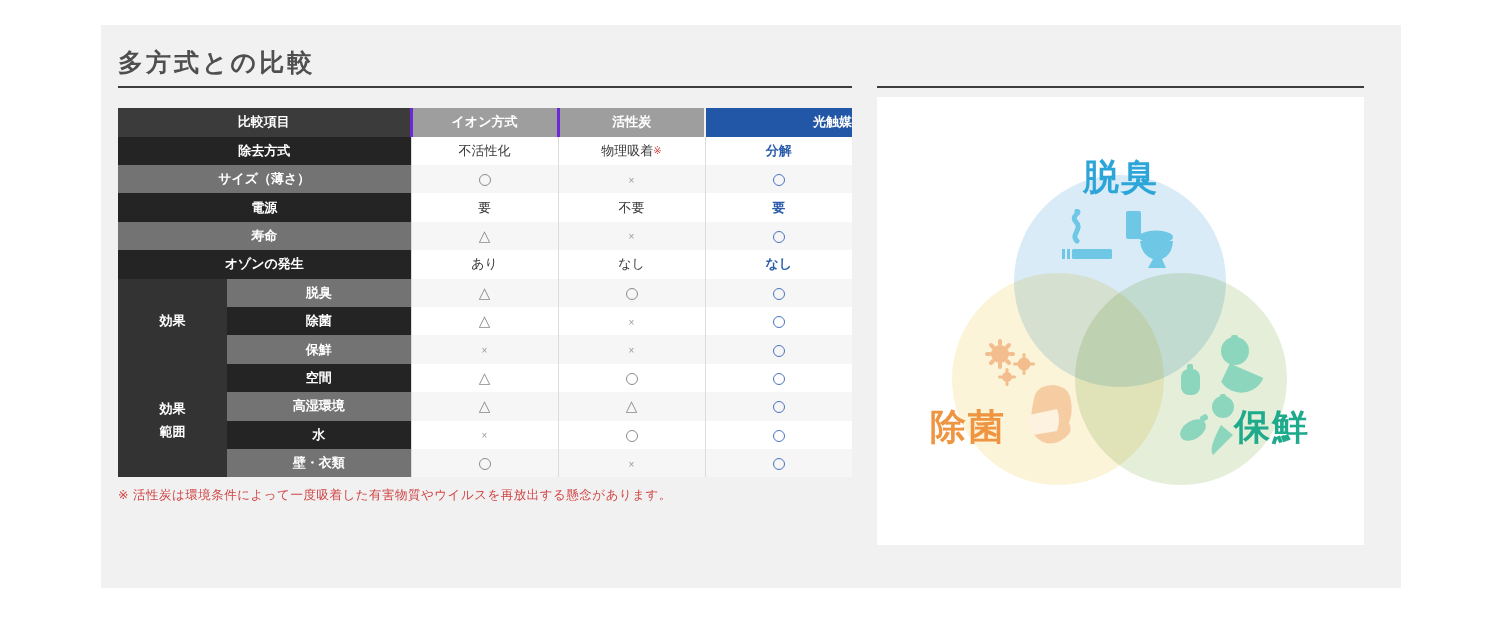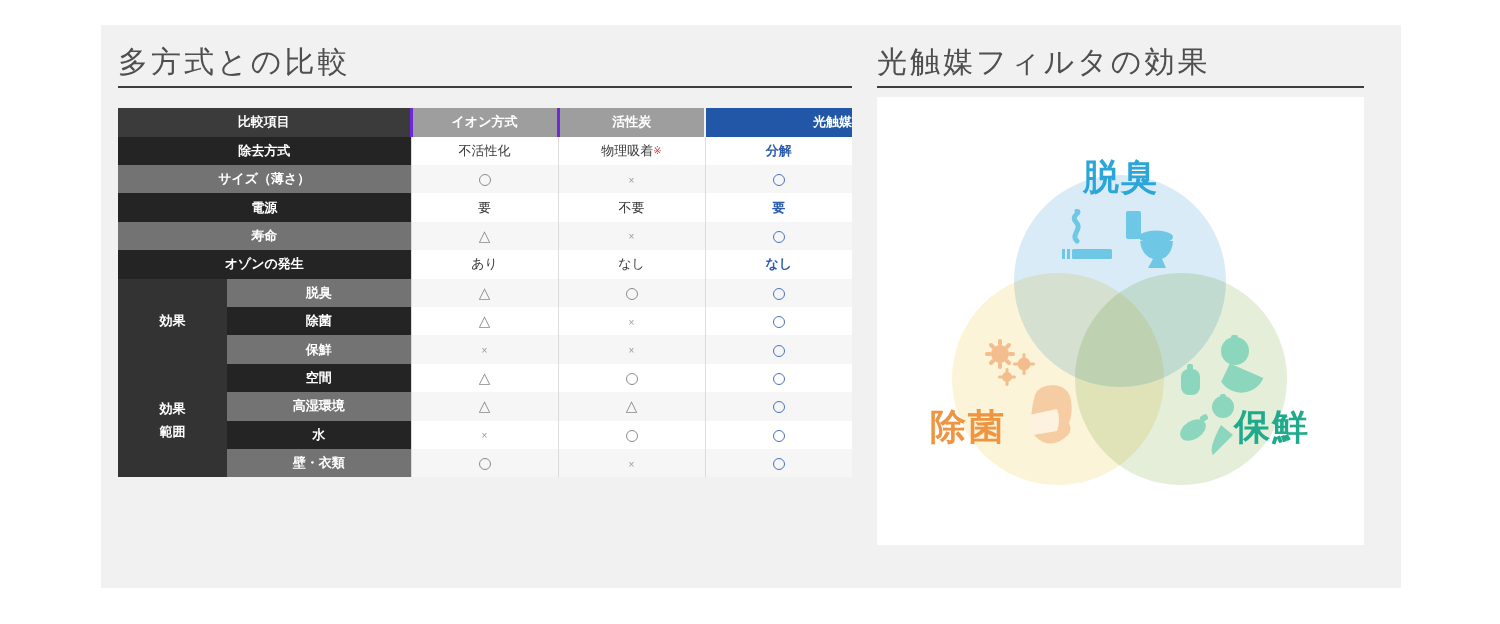--- a/index.html
+++ b/index.html
@@ -1,22 +1,22 @@
 <!DOCTYPE html>
 <html><head>
 <meta charset="utf-8">
 <style>
   * { margin:0; padding:0; box-sizing:border-box; }
   html,body { width:1500px; height:624px; background:#ffffff;
     font-family:"Liberation Sans","DejaVu Sans",sans-serif; overflow:hidden; }
   .panel { position:absolute; left:101px; top:25px; width:1300px; height:563px; background:#f1f1f1; }
 
   
-  .section-title { position:absolute; top:20px; font-size:30px; line-height:34px;
-    color:#4f4f4f; letter-spacing:3px; font-weight:400; }
+  .section-title { position:absolute; top:20px; font-size:25px; line-height:34px;
+    color:#4f4f4f; letter-spacing:3px; font-weight:700; }
   .title-rule { position:absolute; top:61px; height:2px; background:#3d3d3d; }
 
   
   .cmp-table { position:absolute; left:17px; top:83px; width:734px;
     border-collapse:collapse; table-layout:fixed; font-size:13px; }
   .cmp-table th, .cmp-table td { height:28.4px; text-align:center; vertical-align:middle; padding:0; }
   .cmp-table thead th { height:28.6px; color:#ffffff; font-weight:bold;margin-top:12px; }
   th.h-label { background:#3b3b3b; }
   th.h-gray  { background:#9e9e9e; border-left:3px solid #6d28d9; }
   th.h-blue  { background:#2257a7; border-left:2px solid #f1f1f1;text-align:right; }
@@ -146,22 +146,22 @@
         </tr>
         <tr class="stripe">
           <td class="row-label shade-b">壁・衣類</td>
           <td class="data"><span class="ring"></span></td>
           <td class="data"><span class="cross">×</span></td>
           <td class="data col-photo"><span class="ring"></span></td>
         </tr>
       </tbody>
   </table>
 
-
-  <h2 class="section-title" style="left:776px;">光触媒フィルタの効果</h2>
+  <p class="footnote">※ 活性炭は環境条件によって一度吸着した有害物質やウイルスを再放出する懸念があります。</p>
+
   <div class="title-rule" style="left:776px; width:487px;"></div>
 
   <div class="venn-card">
     <div class="venn-circle vc-deodorize"></div>
     <div class="venn-circle vc-sterilize"></div>
     <div class="venn-circle vc-freshness"></div>
 
     <svg class="venn-icons ic-deodorize" width="122" height="62" viewBox="0 0 122 62">
       <g fill="none" stroke="#6fc7e6" stroke-width="5" stroke-linecap="round">
         <path d="M17 32 C10 26 23 20 16 13 C10 7 21 4 17 2"></path>

